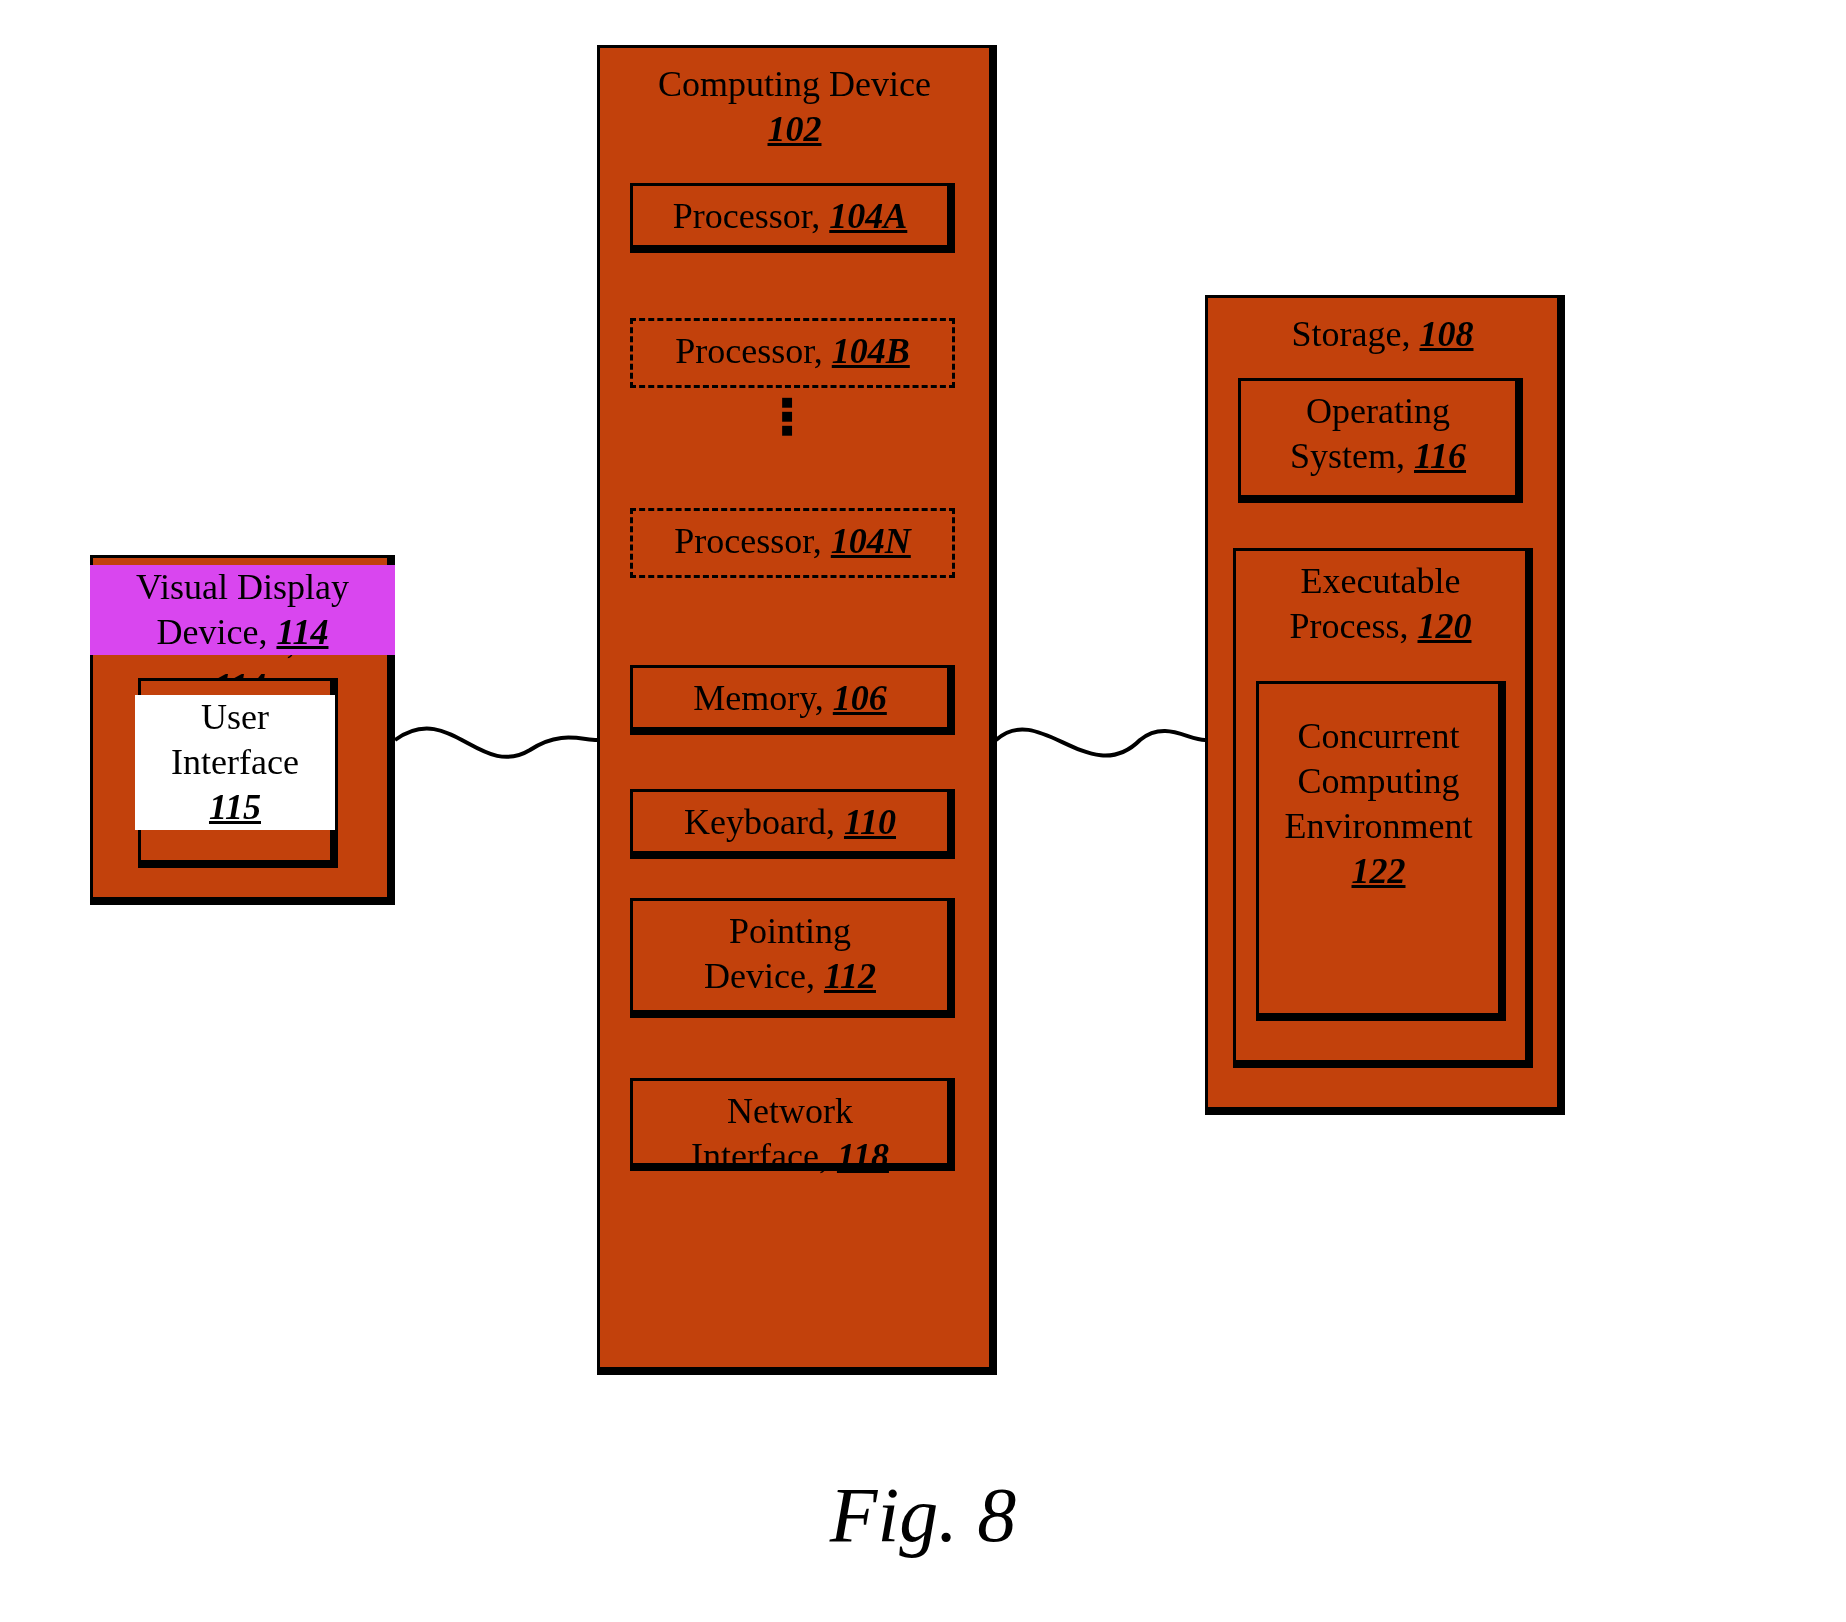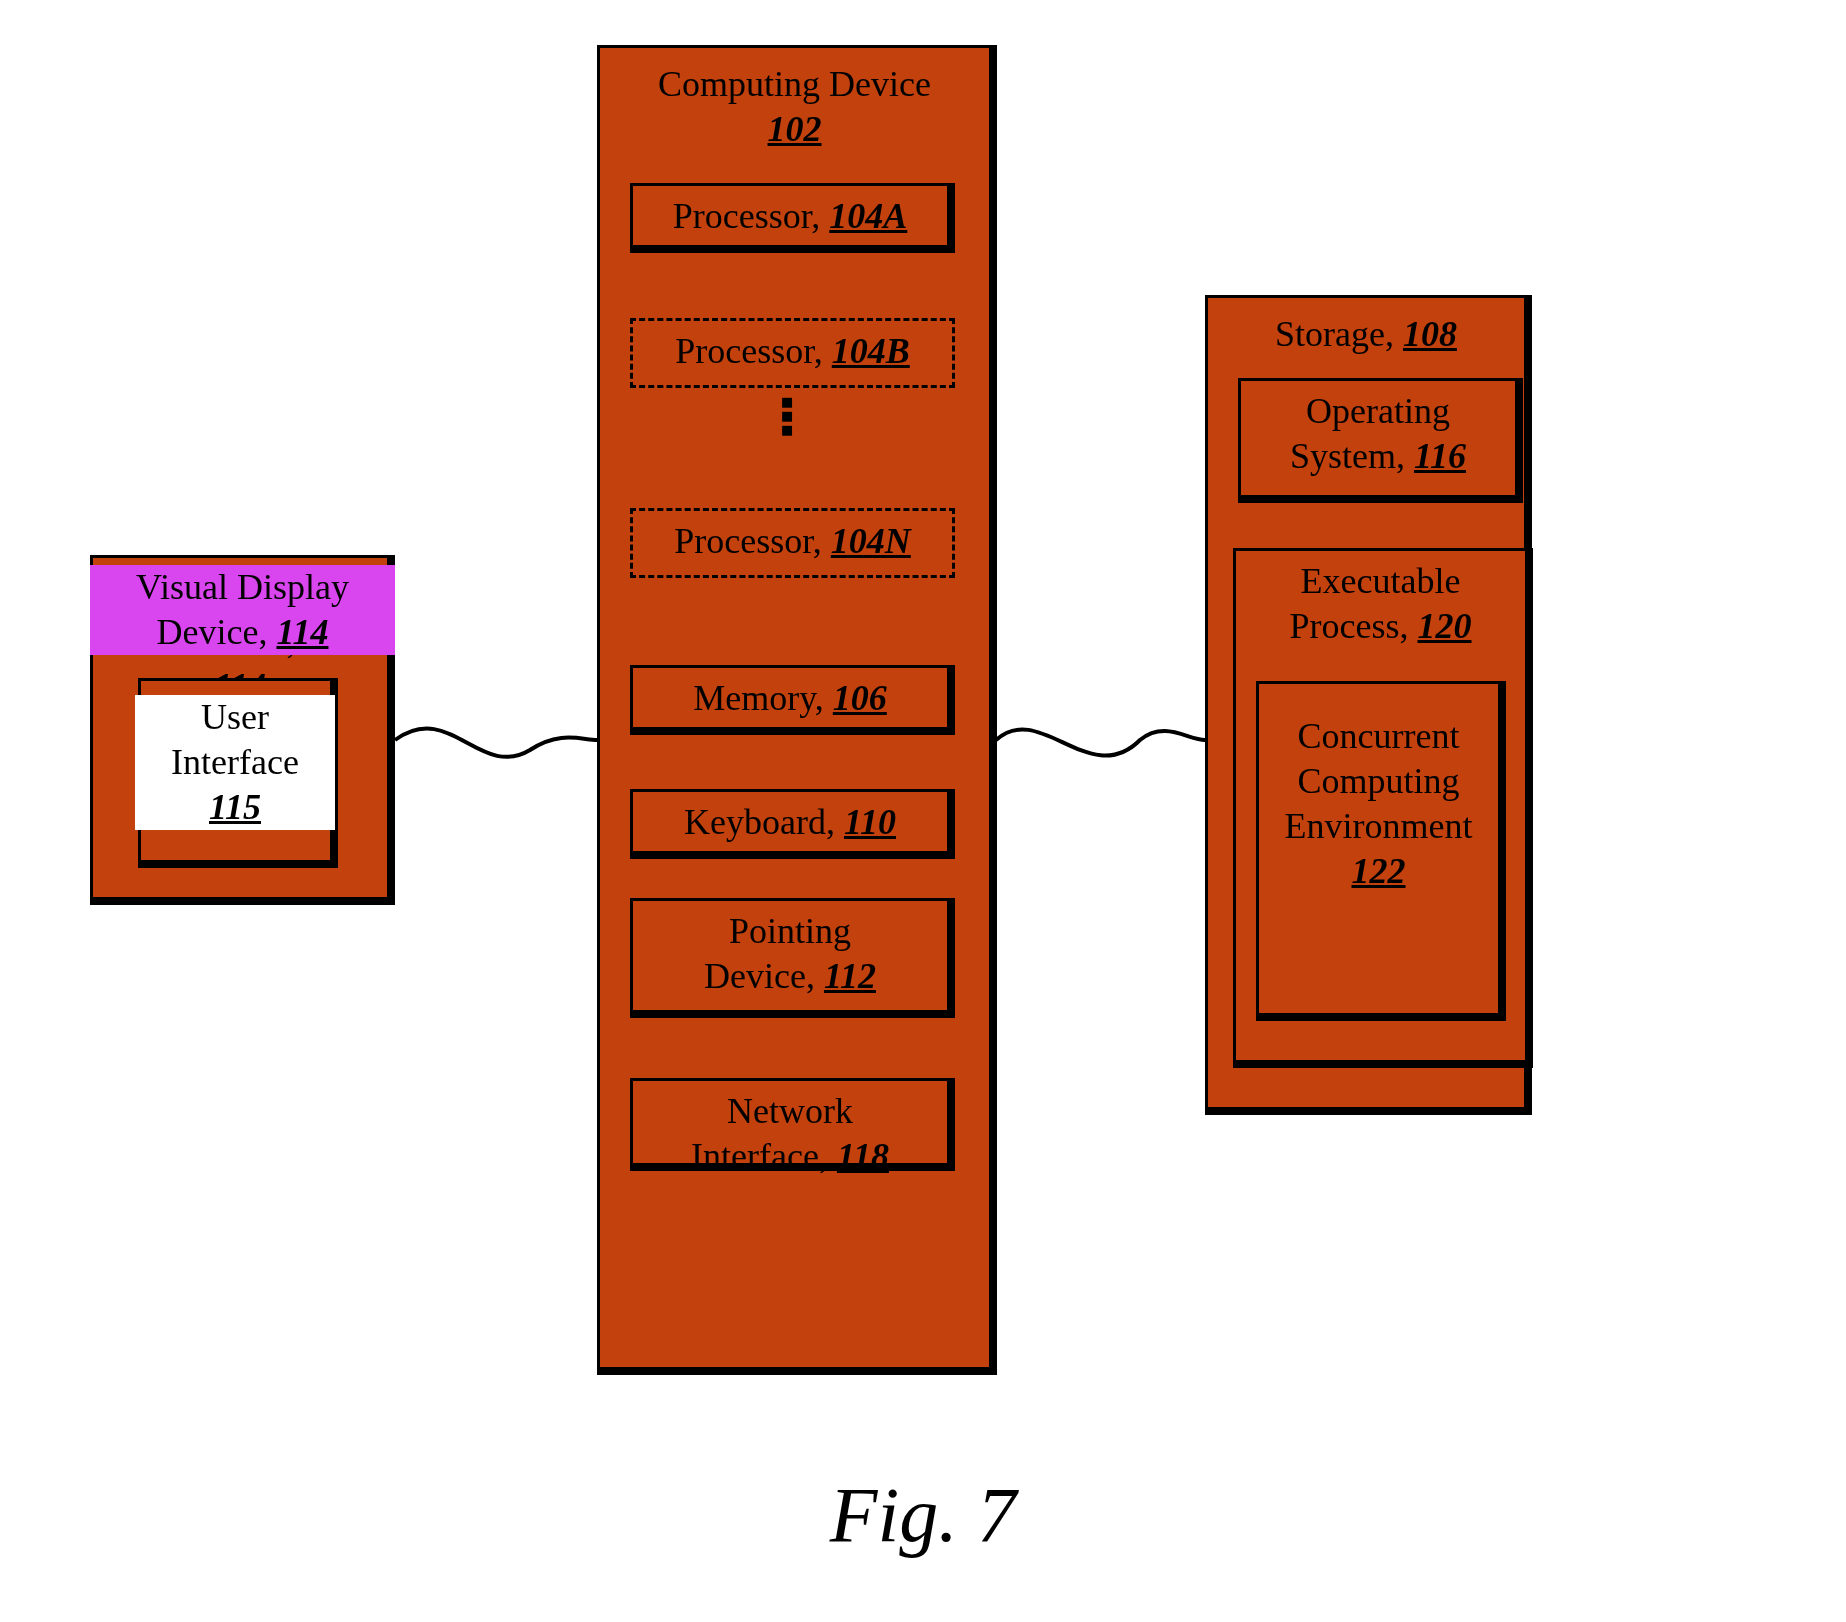--- a/index.html
+++ b/index.html
@@ -157,21 +157,21 @@
         <span>Interface,</span>
         <span class="ref">118</span>
       </div>
     </div>
   </div>
 
   <div class="vdots" style="left:780px; top:395px; line-height:14px;">
     ▪<br>▪<br>▪
   </div>
 
-  <div class="box shadow" style="left:1205px; top:295px; width:327px; height:820px;">
+  <div class="box shadow" style="left:1205px; top:295px; width:360px; height:820px;">
     <div class="label" style="margin-top:10px;">
       <span>Storage,</span>
       <span class="ref">108</span>
     </div>
 
     <div class="box shadow" style="position:absolute; left:30px; top:80px; width:285px; height:125px;">
       <div class="label" style="padding-top:8px;">
         <span>Operating</span><br>
         <span>System,</span>
         <span class="ref">116</span>
@@ -189,15 +189,15 @@
         <div class="label" style="padding-top:30px;">
           <span>Concurrent</span><br>
           <span>Computing</span><br>
           <span>Environment</span><br>
           <span class="ref">122</span>
         </div>
       </div>
     </div>
   </div>
 
-  <div class="caption" style="top:1470px;">Fig. 7</div>
+  <div class="caption" style="top:1470px;">Fig. 8</div>
 
 </div>
 
 </body></html>

